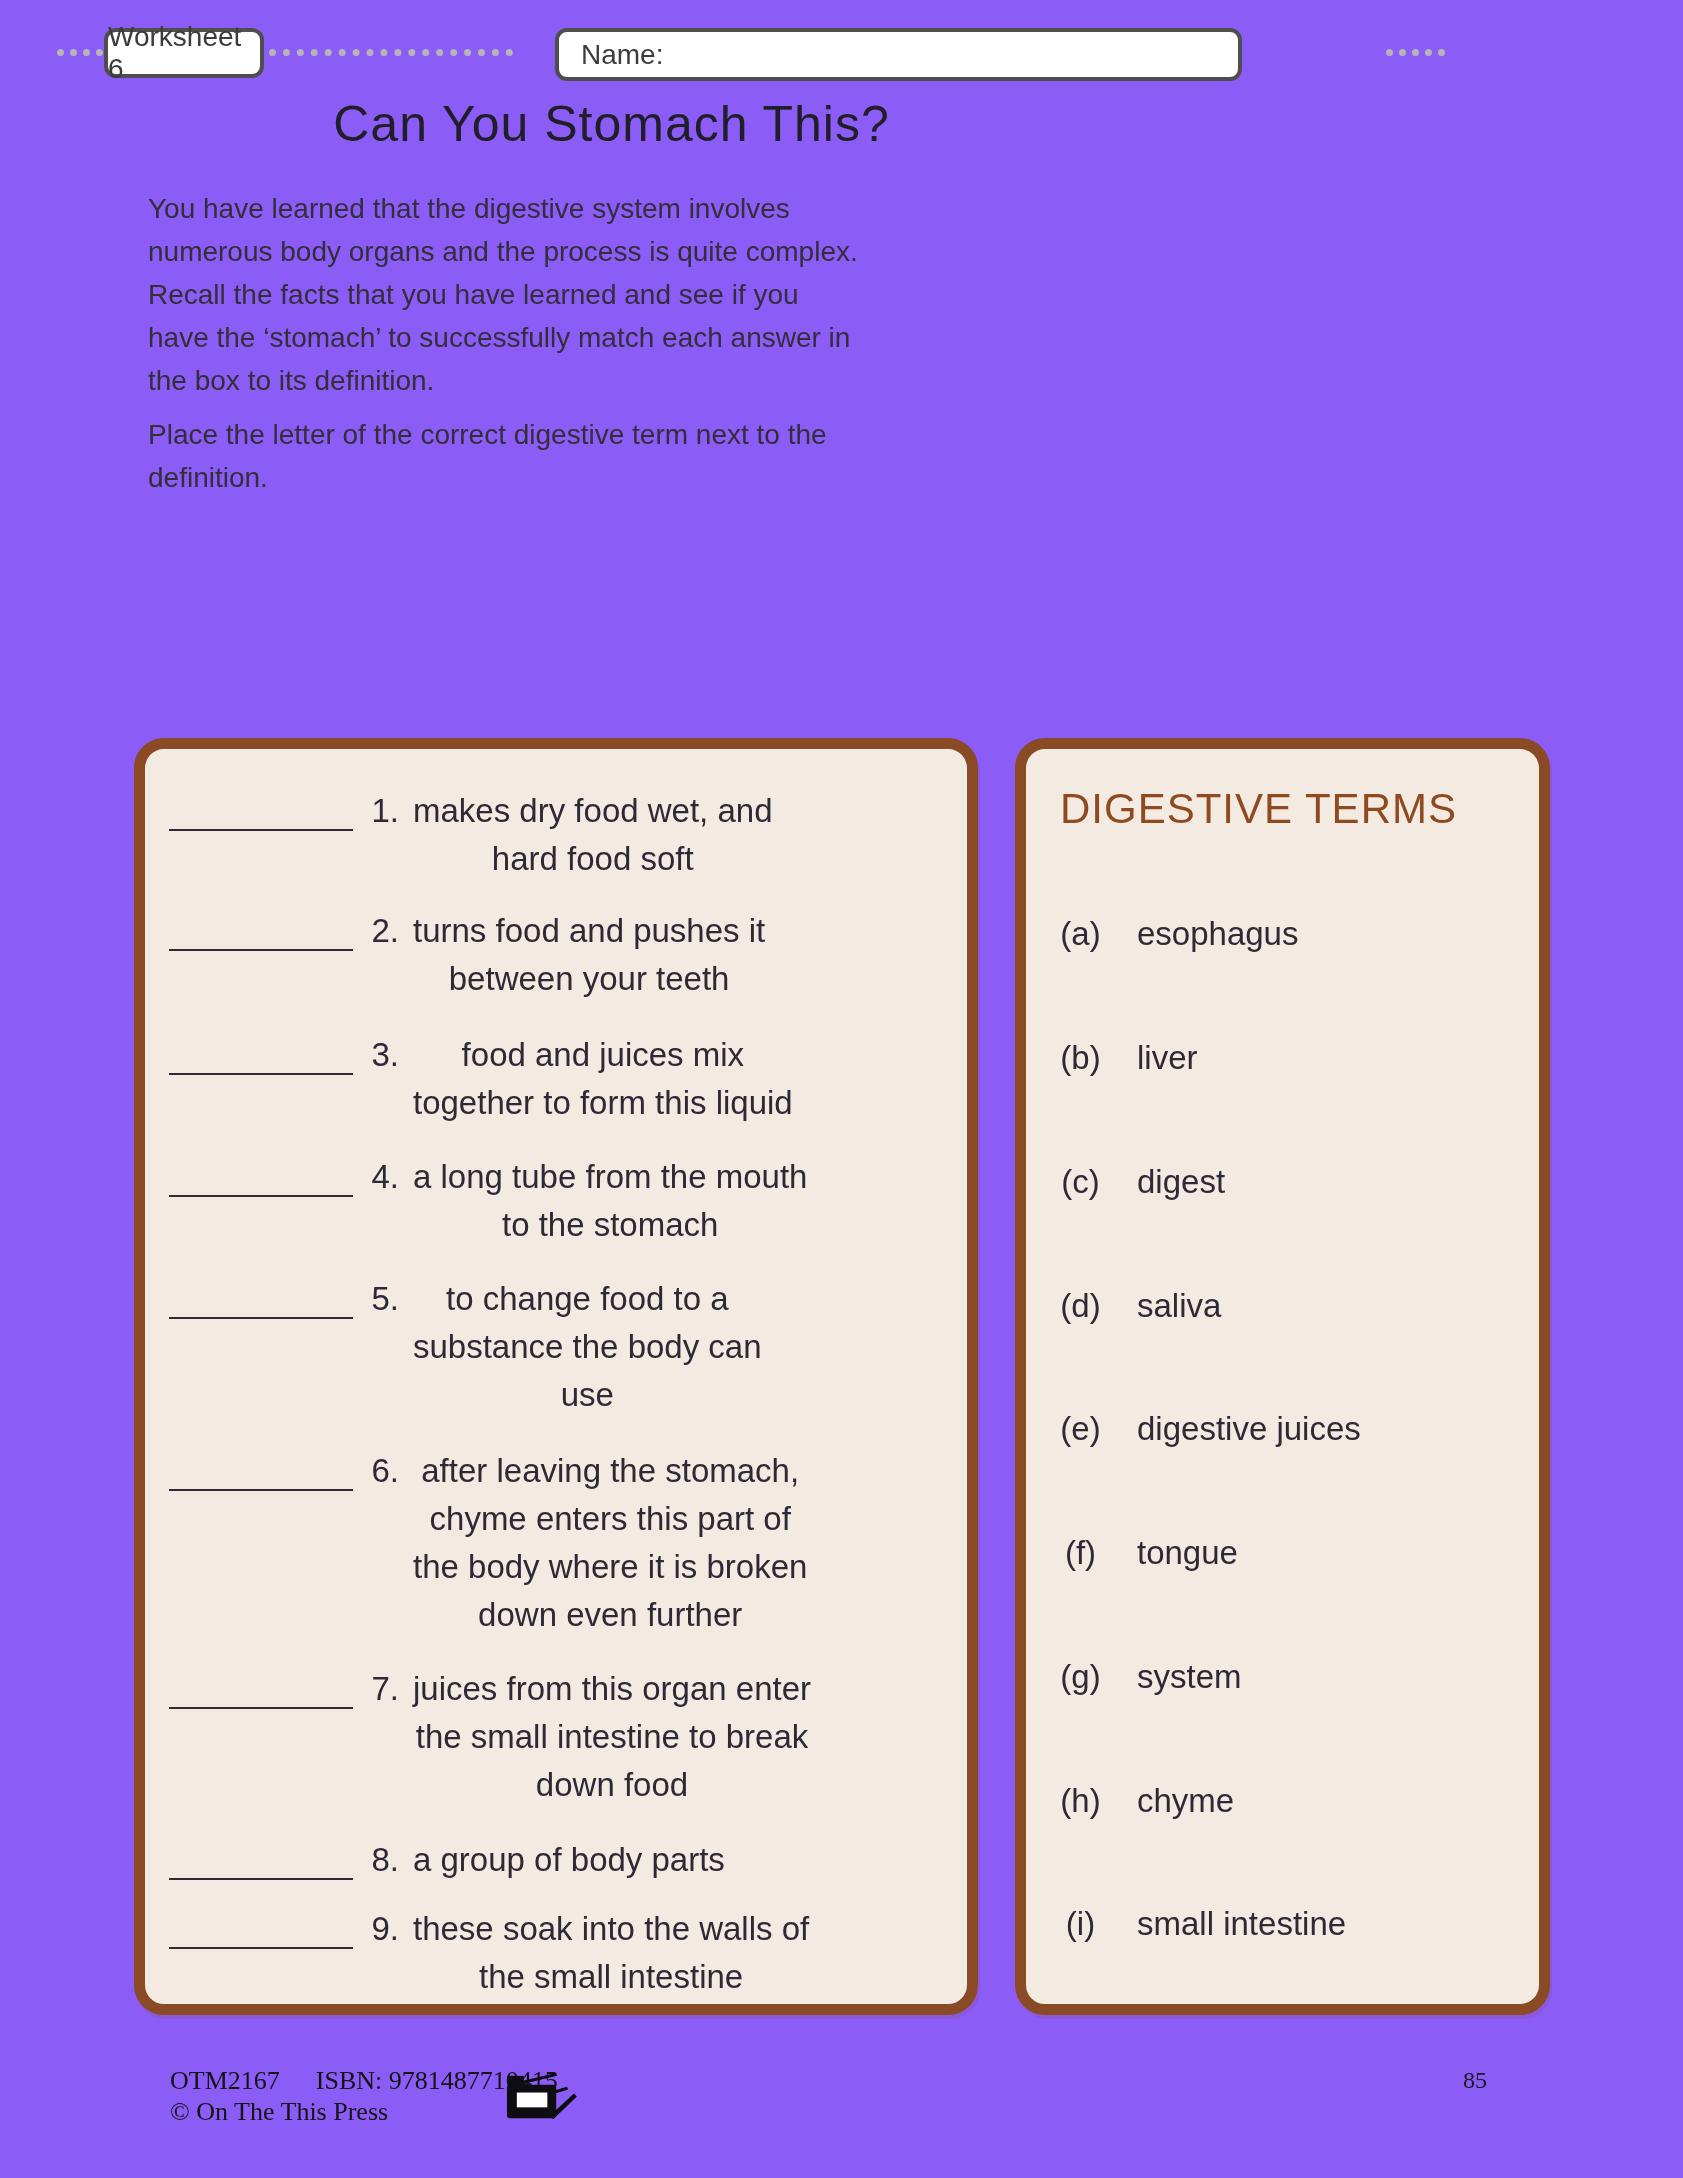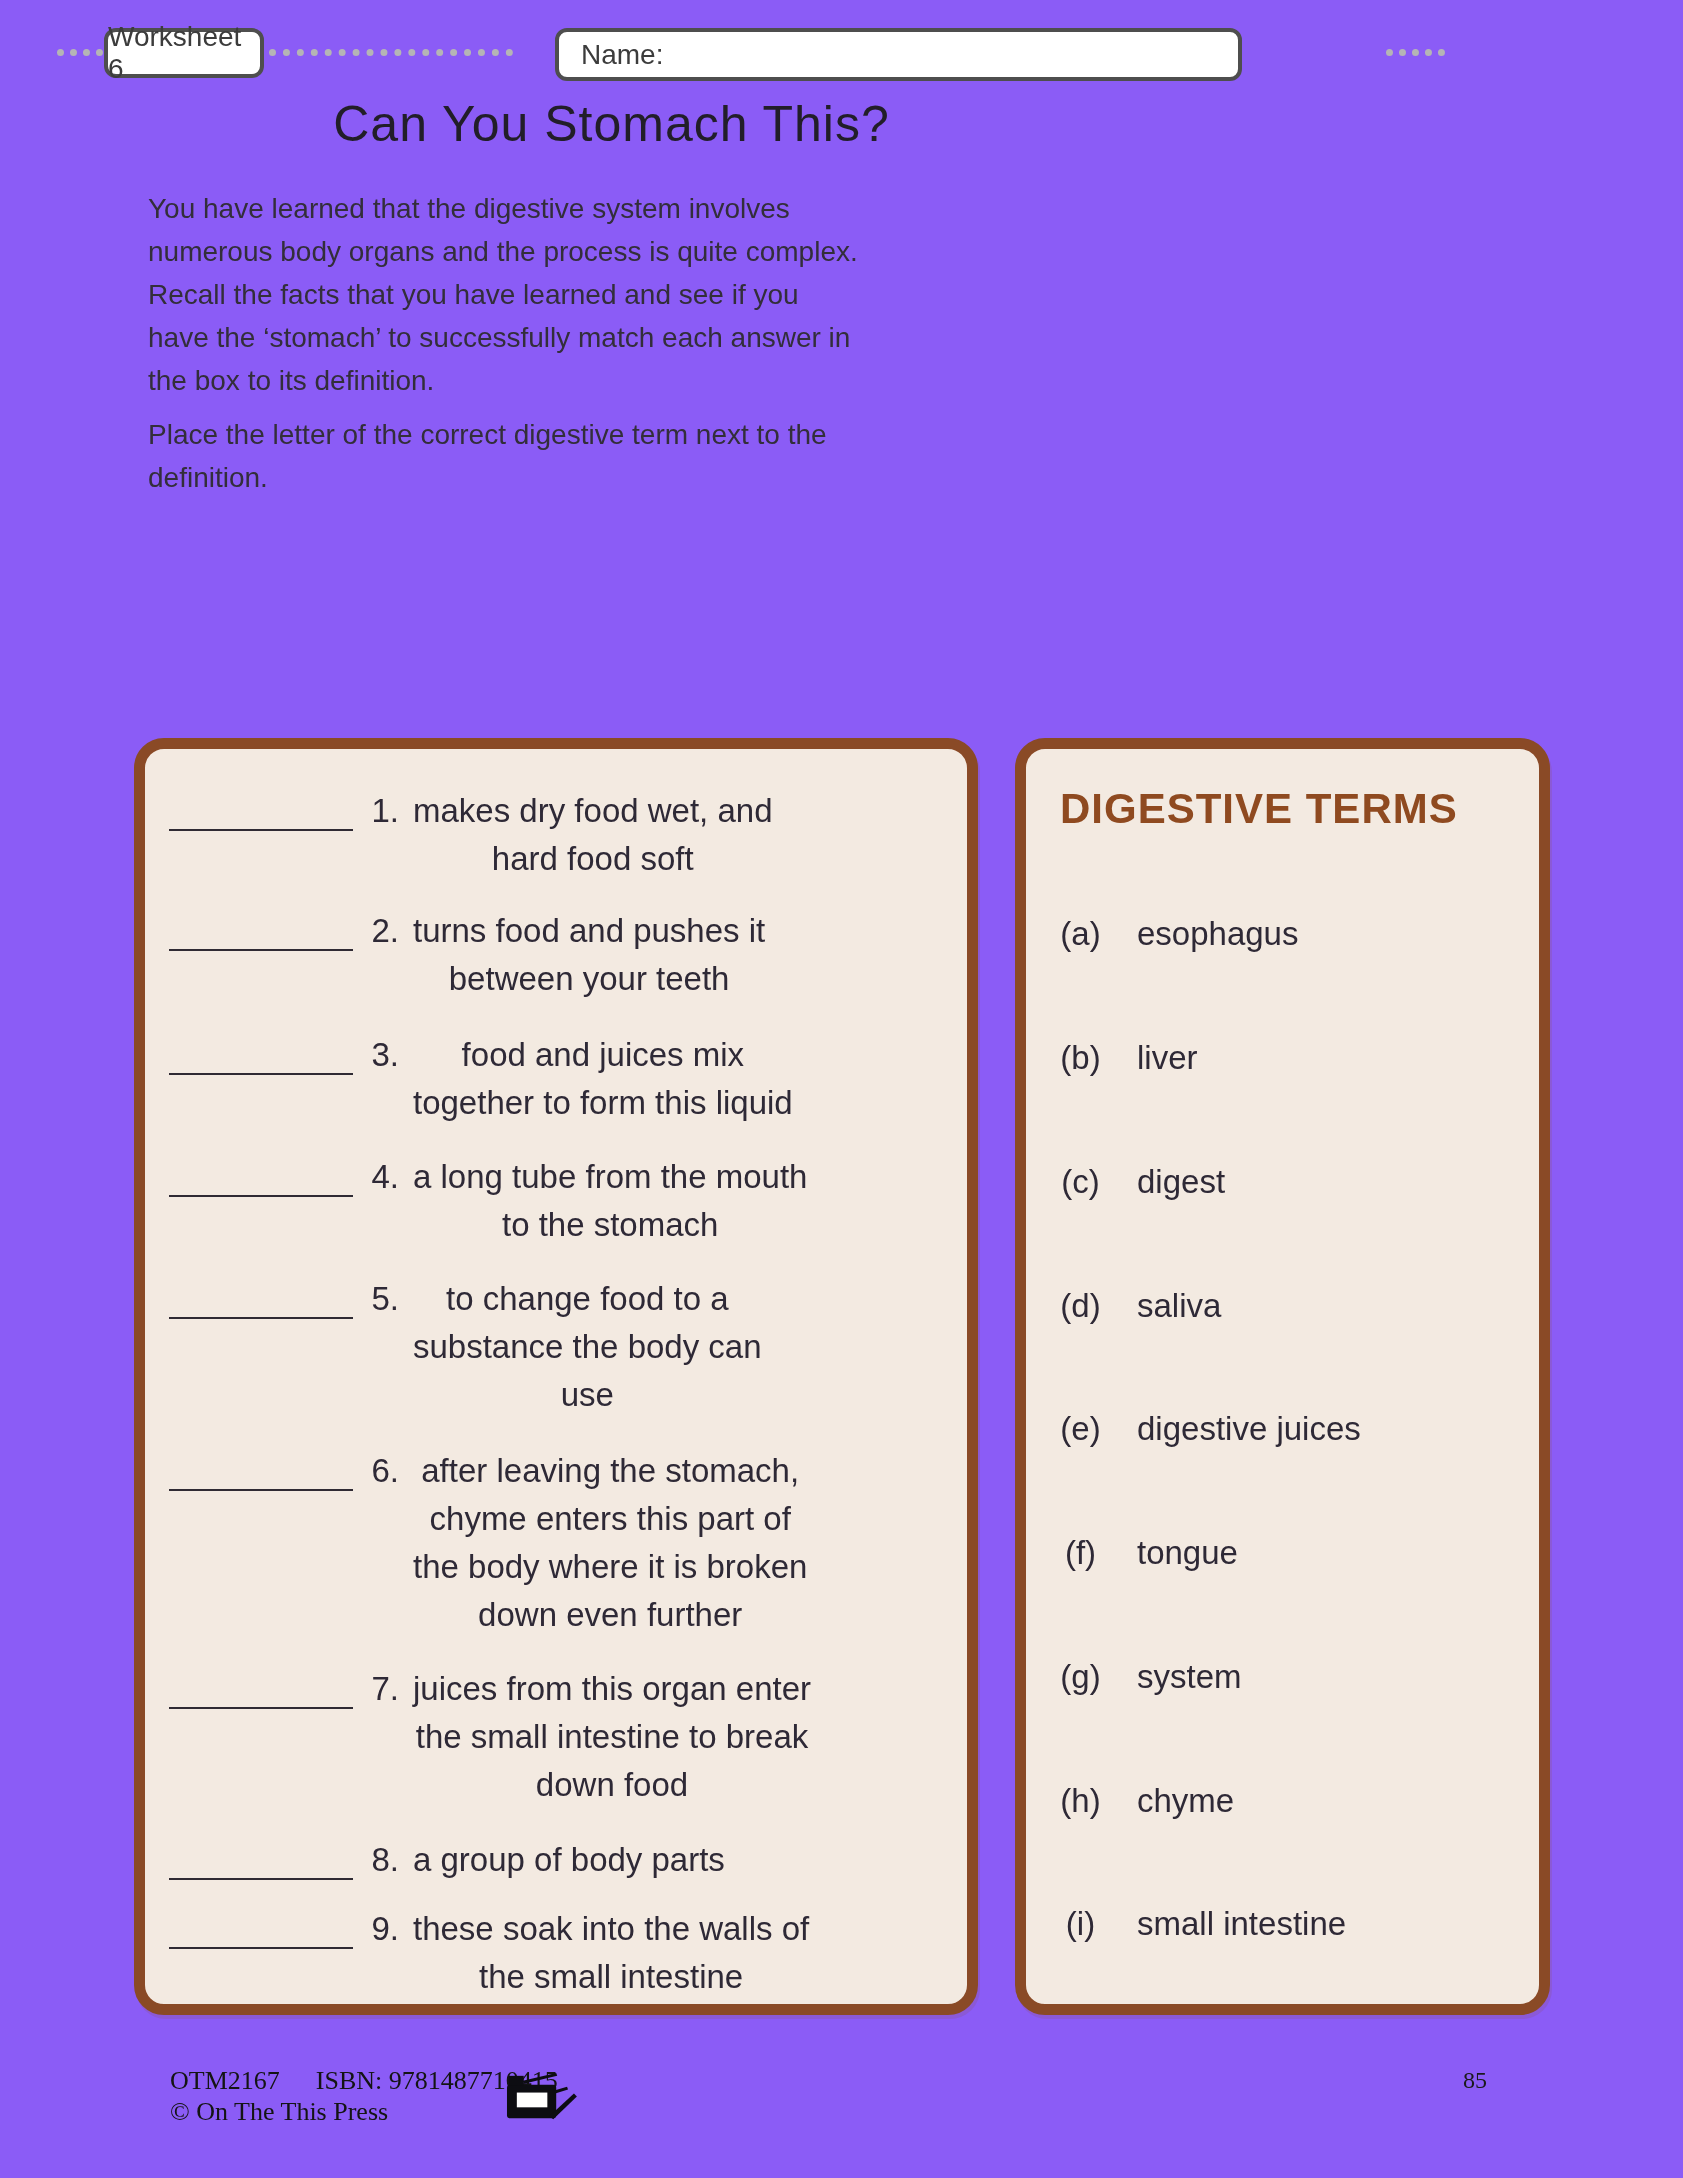--- a/index.html
+++ b/index.html
@@ -57,21 +57,21 @@
     margin-left:14px; max-width:594px;
     font-size:33px; line-height:48px; white-space:pre-line; color:#2e2936;text-align:center;
   }
   #def-1 { top:38px; }  #def-2 { top:158px; } #def-3 { top:282px; }
   #def-4 { top:404px; } #def-5 { top:526px; } #def-6 { top:698px; }
   #def-7 { top:916px; } #def-8 { top:1087px; } #def-9 { top:1156px; }
 
   
   #terms-title {
     position:absolute; left:34px; top:36px;
-    font-size:42px; font-weight:bold; letter-spacing:1px; color:#8f4a20;
+    font-size:42px; font-weight:normal; letter-spacing:1px; color:#8f4a20;
   }
   .term-row { position:absolute; left:24px; display:flex; align-items:baseline; }
   .term-letter { flex:none; width:61px; text-align:center; font-size:33px; color:#2e2936; }
   .term-text { margin-left:26px; font-size:33px; color:#2e2936; white-space:nowrap;text-align:center; }
   #term-a { top:166px; } #term-b { top:290px; } #term-c { top:414px; }
   #term-d { top:538px; } #term-e { top:661px; } #term-f { top:785px; }
   #term-g { top:909px; } #term-h { top:1033px; } #term-i { top:1156px; }
 
   
   #footer-left {

